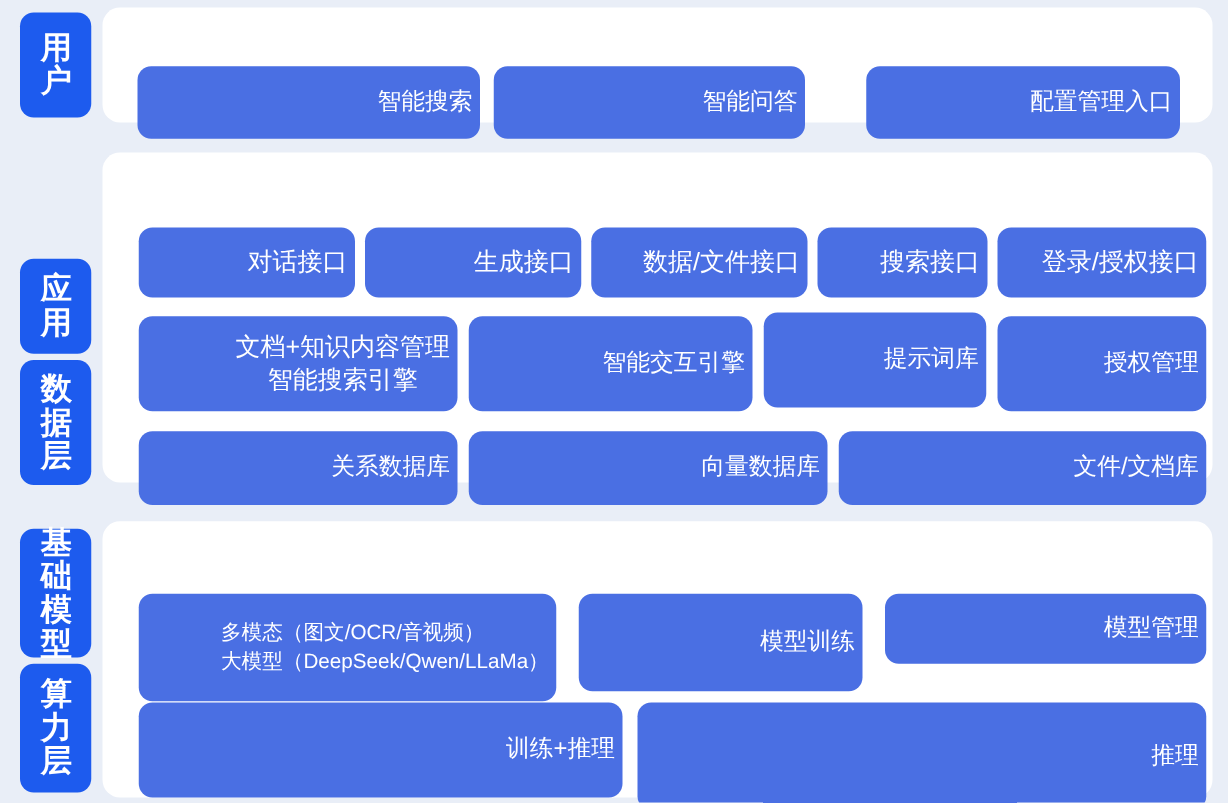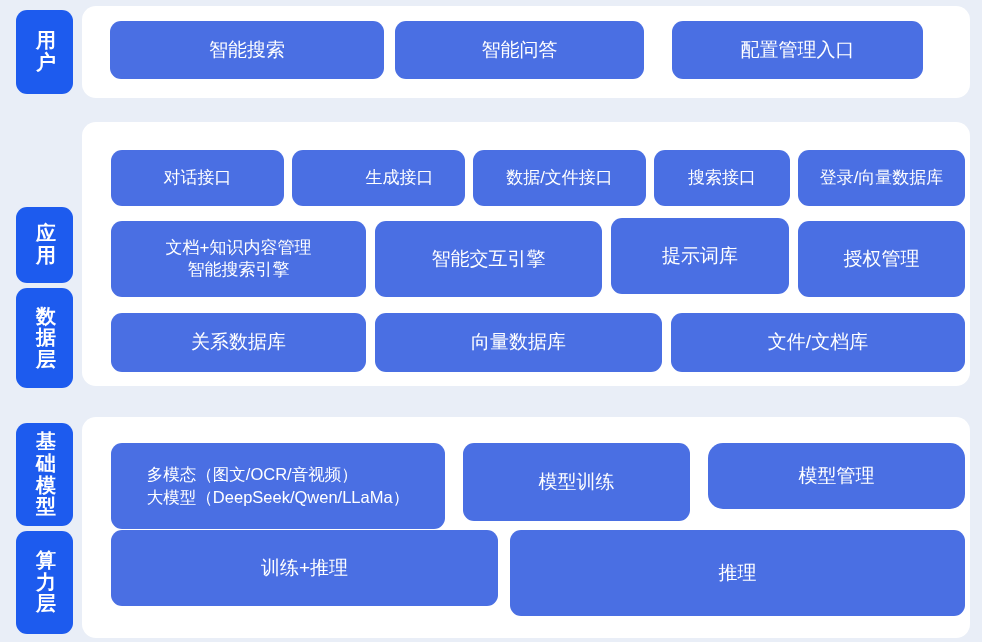--- a/index.html
+++ b/index.html
@@ -33,52 +33,53 @@
     background: #1d5bee;
     border-radius: 11px;
     color: #ffffff;
     display: flex;
     align-items: center;
     justify-content: center;
     box-sizing: border-box;
     padding: 4px 0;
   }
   .layer-tab .tab-text {
-    font-size: 20px;
+    font-size: 25px;
     font-weight: 700;
     line-height: 1.08;
     letter-spacing: 0.5px;
-    text-align: right;
+    text-align: left;
     writing-mode: horizontal-tb;
     width: 24px;
     word-break: break-all;
     white-space: normal;
   }
 
   
   .card {
     position: absolute;
     background: #4a6fe3;
     border-radius: 11px;
     color: #ffffff;
     display: flex;
     align-items: center;
-    justify-content: center;
+    justify-content: flex-end;
     text-align: center;
     box-sizing: border-box;
     padding: 2px 6px;
     line-height: 1.3;
+    margin-top: 32px;
   }
   .card .card-text {
     font-size: 19px;
     font-weight: 400;
     white-space: pre-line;
   }
   .card.small-text .card-text {
-    font-size: 17px;
+    font-size: 20px;
   }
   .card.tiny-text .card-text {
     font-size: 16.5px;
     line-height: 1.4;
     text-align: left;
   }
 </style>
 </head>
 <body>
 
@@ -89,21 +90,21 @@
   <div class="layer-tab" style="left:16px; top:10px; width:57px; height:84px;">
     <span class="tab-text">用户</span>
   </div>
 
   <div class="card" style="left:110px; top:21px; width:274px; height:58px;">
     <span class="card-text">智能搜索</span>
   </div>
   <div class="card" style="left:395px; top:21px; width:249px; height:58px;">
     <span class="card-text">智能问答</span>
   </div>
-  <div class="card" style="left:672px; top:21px; width:251px; height:58px;">
+  <div class="card" style="left:693px; top:21px; width:251px; height:58px;">
     <span class="card-text">配置管理入口</span>
   </div>
 
   <div class="band" style="left:82px; top:122px; width:888px; height:264px;"></div>
 
   <div class="layer-tab" style="left:16px; top:207px; width:57px; height:76px;">
     <span class="tab-text">应用</span>
   </div>
   <div class="layer-tab" style="left:16px; top:288px; width:57px; height:100px;">
     <span class="tab-text">数据层</span>
@@ -115,21 +116,21 @@
   <div class="card small-text" style="left:292px; top:150px; width:173px; height:56px;padding-left:48px;">
     <span class="card-text">生成接口</span>
   </div>
   <div class="card small-text" style="left:654px; top:150px; width:136px; height:56px;">
     <span class="card-text">搜索接口</span>
   </div>
   <div class="card small-text" style="left:473px; top:150px; width:173px; height:56px;">
     <span class="card-text">数据/文件接口</span>
   </div>
   <div class="card small-text" style="left:798px; top:150px; width:167px; height:56px;">
-    <span class="card-text">登录/向量数据库</span>
+    <span class="card-text">登录/授权接口</span>
   </div>
 
   <div class="card small-text" style="left:111px; top:221px; width:255px; height:76px;">
     <span class="card-text">文档+知识内容管理
 智能搜索引擎</span>
   </div>
   <div class="card" style="left:375px; top:221px; width:227px; height:76px;">
     <span class="card-text">智能交互引擎</span>
   </div>
   <div class="card" style="left:611px; top:218px; width:178px; height:76px;">
@@ -158,21 +159,21 @@
     <span class="tab-text">算力层</span>
   </div>
 
   <div class="card tiny-text" style="left:111px; top:443px; width:334px; height:86px;">
     <span class="card-text">多模态（图文/OCR/音视频）
 大模型（DeepSeek/Qwen/LLaMa）</span>
   </div>
   <div class="card" style="left:463px; top:443px; width:227px; height:78px;">
     <span class="card-text">模型训练</span>
   </div>
-  <div class="card" style="left:708px; top:443px; width:257px; height:66px;border-radius:15px;">
+  <div class="card" style="left:708px; top:443px; width:257px; height:56px;">
     <span class="card-text">模型管理</span>
   </div>
 
   <div class="card" style="left:111px; top:530px; width:387px; height:76px;">
     <span class="card-text">训练+推理</span>
   </div>
   <div class="card" style="left:510px; top:530px; width:455px; height:86px;">
     <span class="card-text">推理</span>
   </div>
 

